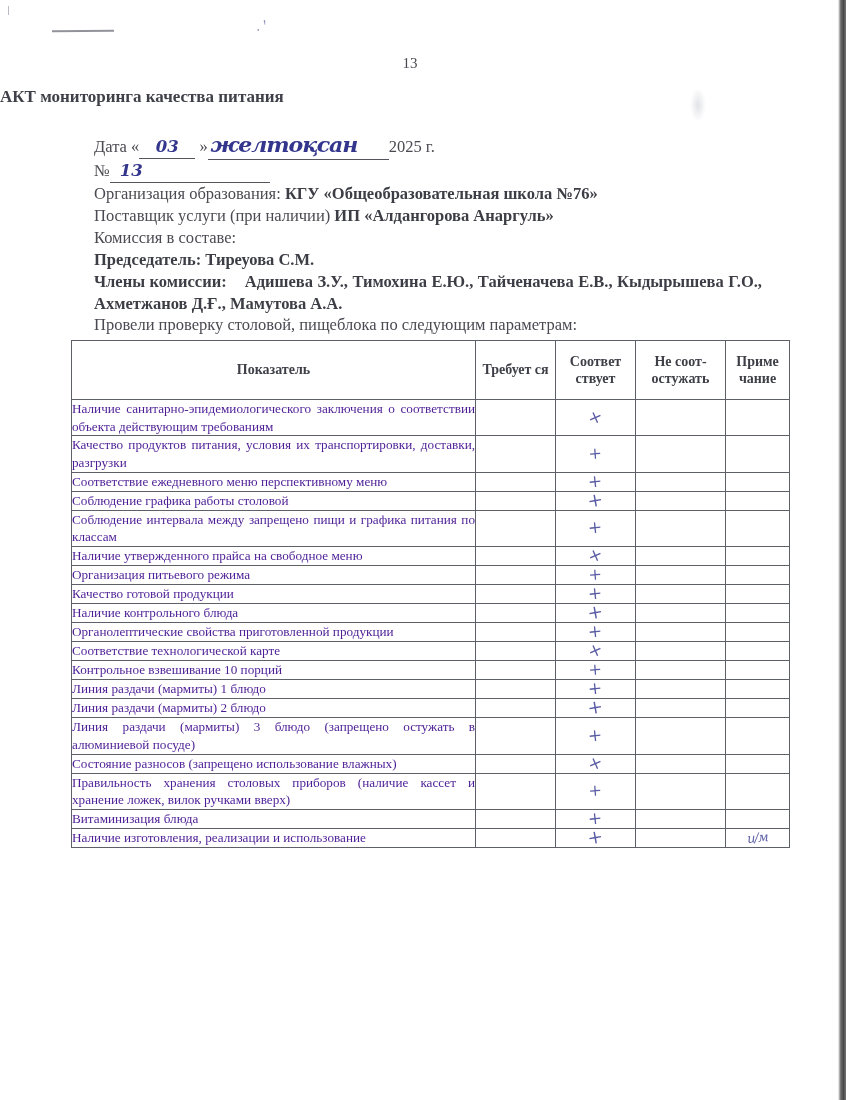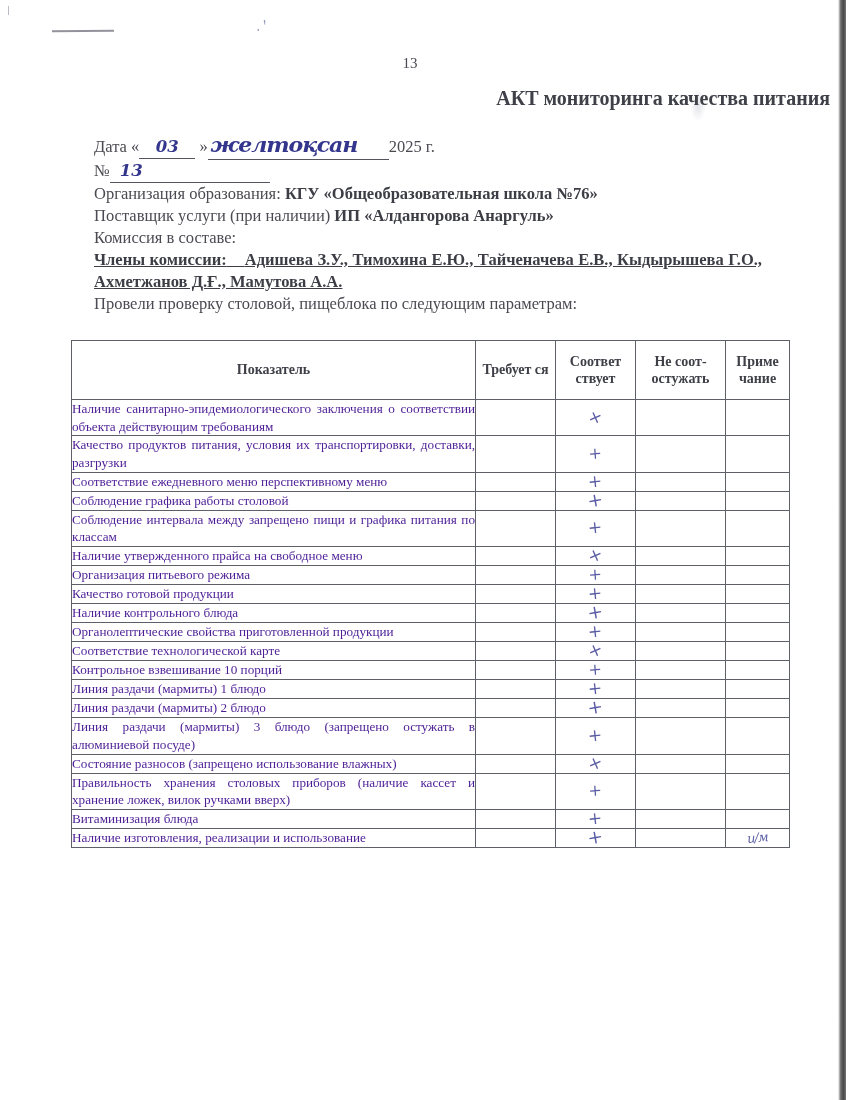--- a/index.html
+++ b/index.html
@@ -71,22 +71,22 @@
     left: 0;
     width: 820px;
     text-align: center;
     font-size: 15px;
   }
   .doc-title {
     position: absolute;
     top: 87px;
     left: 0;
     width: 830px;
-    text-align: right;
-    font-size: 20px;
+    text-align: left;
+    font-size: 17px;
     font-weight: bold;
     color: #3f4048;
   }
   .meta {
     position: absolute;
     top: 131px;
     left: 94px;
     width: 690px;
     font-size: 16.5px;
     line-height: 1.33;
@@ -114,21 +114,20 @@
     transform: scaleX(1.05);
     display: inline-block;
   }
   .members {
     white-space: normal;
     text-align: justify;
     text-align-last: left;
     width: 668px;
     font-weight: bold;
     color: #3c3d45;
-    text-decoration: underline;
   }
 
   
   table.audit {
     position: absolute;
     top: 340px;
     left: 71px;
     width: 718px;
     border-collapse: collapse;
     table-layout: fixed;
@@ -223,20 +222,24 @@
       <span class="bold">КГУ «Общеобразовательная школа №76»</span>
     </div>
 
     <div class="line">
       <span>Поставщик услуги (при наличии)</span>
       <span class="bold">ИП «Алдангорова Анаргуль»</span>
     </div>
 
     <div class="line">Комиссия в составе:</div>
 
+    <div class="line">
+      <span class="bold">Председатель:</span>
+      <span class="bold">Тиреуова С.М.</span>
+    </div>
 
     <div class="members">
       <span>Члены комиссии:</span>&nbsp;&nbsp;&nbsp;&nbsp;<span>Адишева З.У., Тимохина Е.Ю., Тайченачева Е.В., Кыдырышева Г.О., Ахметжанов Д.Ғ., Мамутова А.А.</span>
     </div>
 
     <div class="line">Провели проверку столовой, пищеблока по следующим параметрам:</div>
   </div>
 
   <table class="audit">
     <colgroup>

